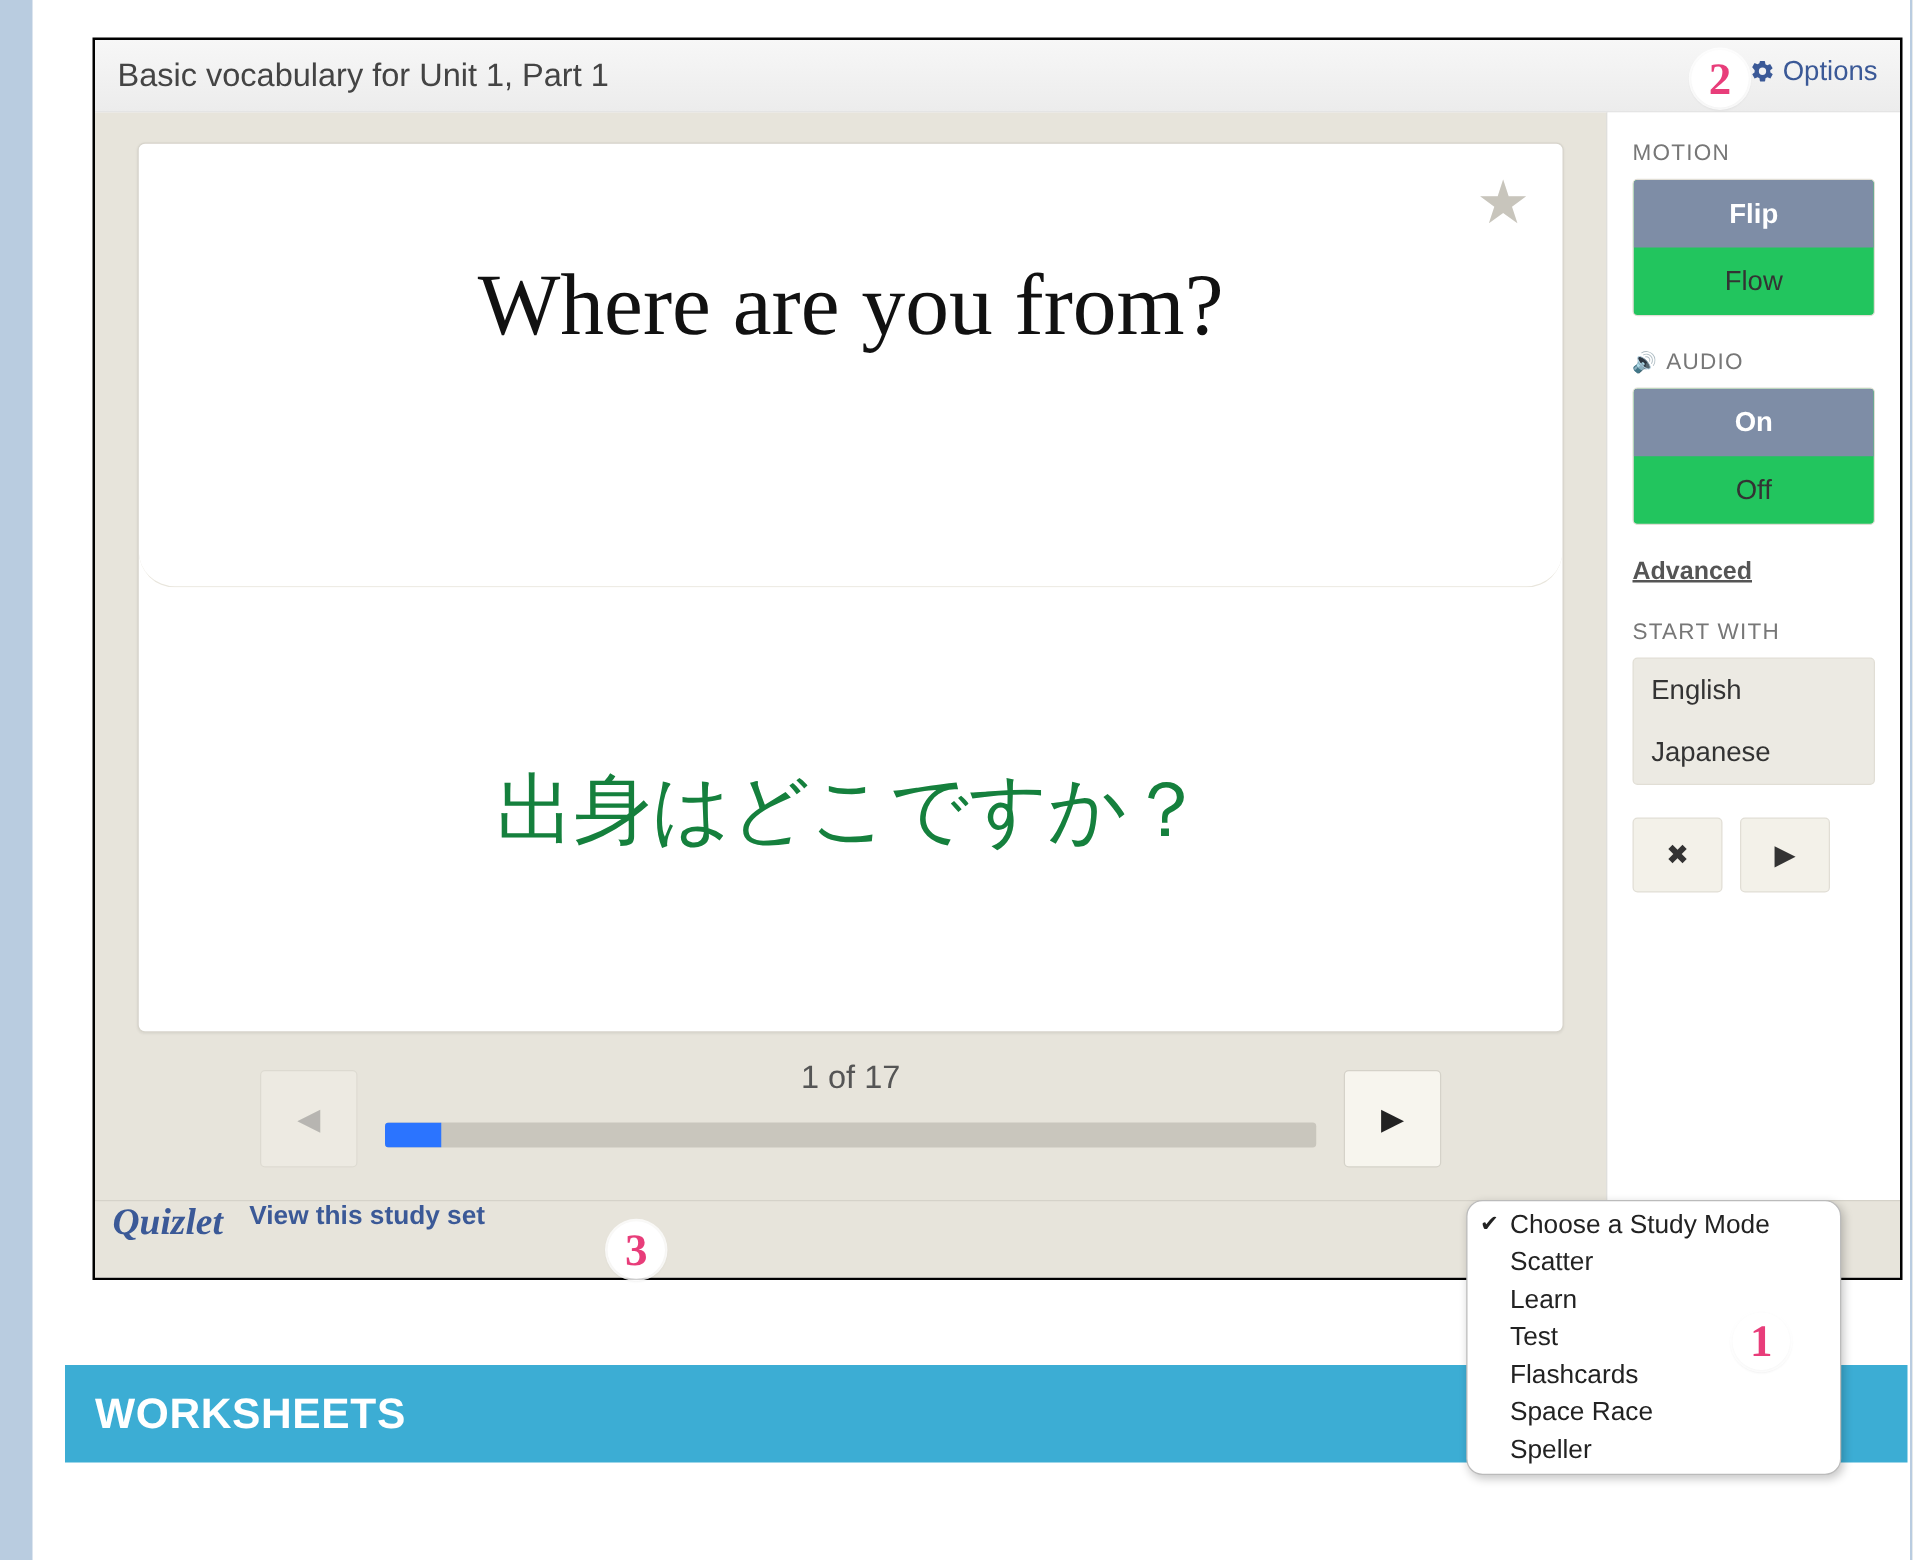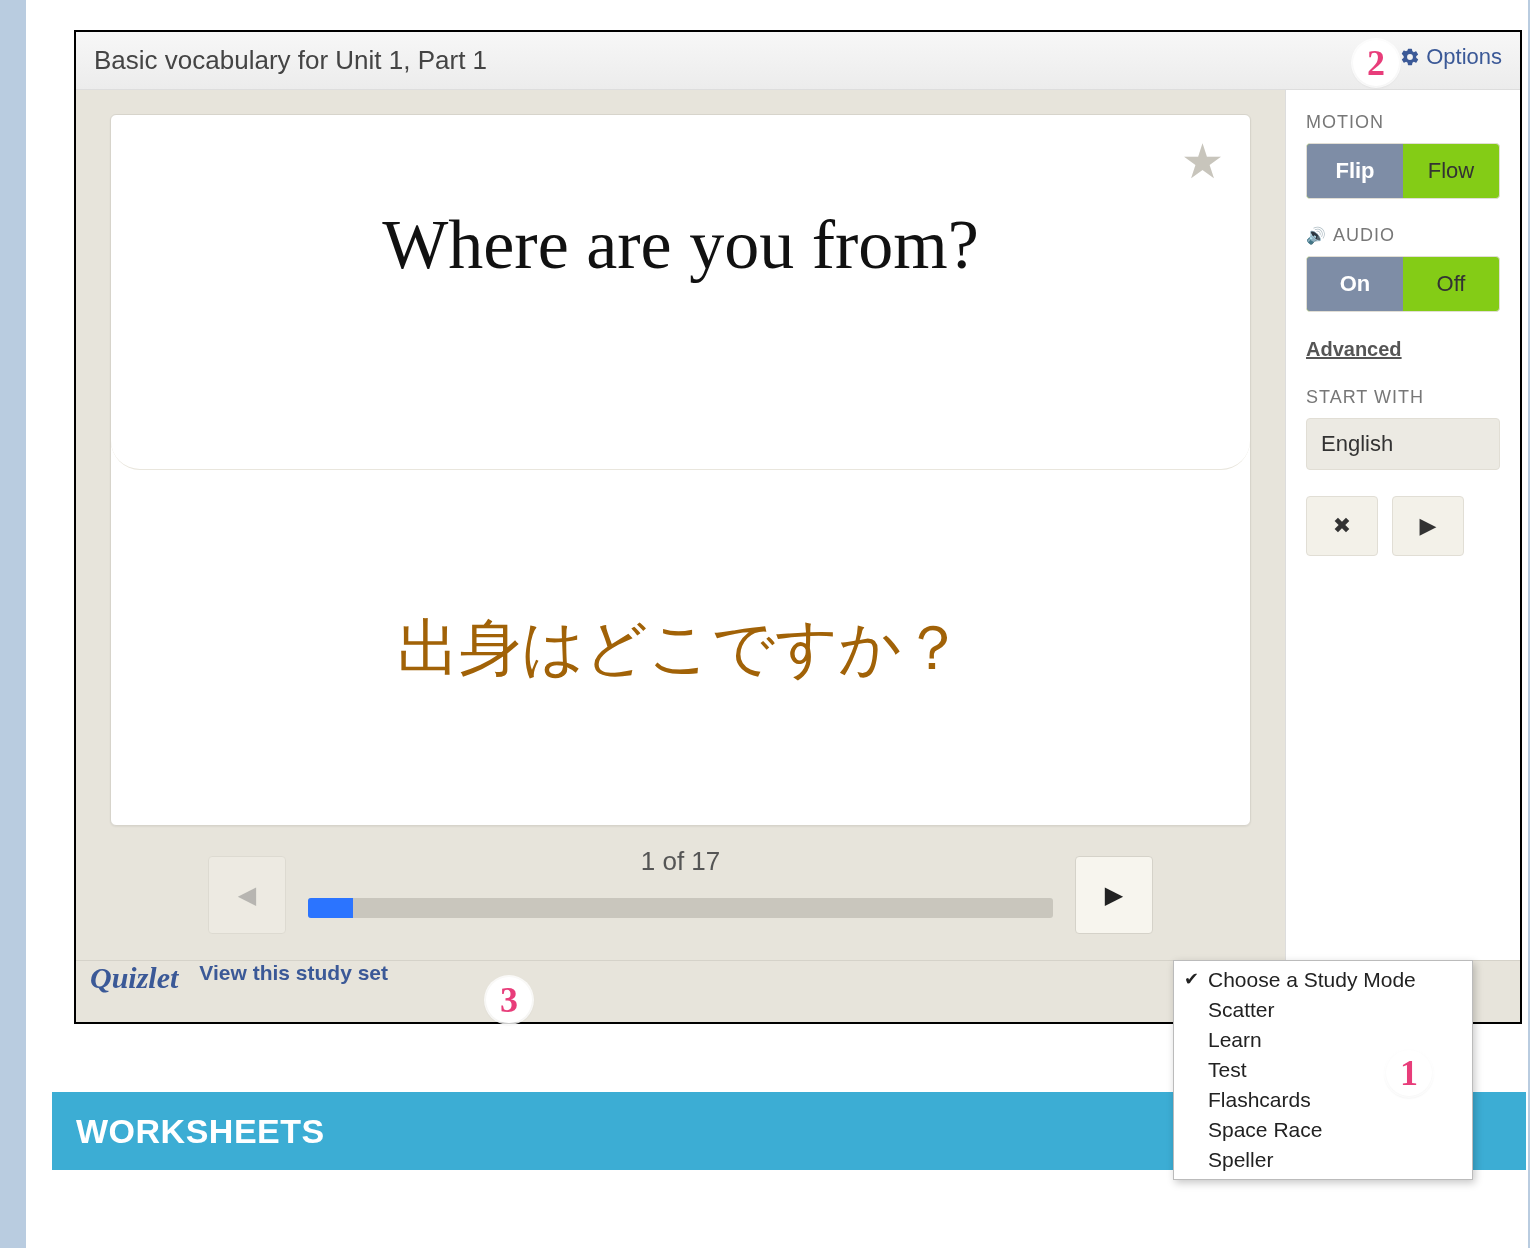--- a/index.html
+++ b/index.html
@@ -88,21 +88,21 @@
   }
   .flash-top { border-bottom: 1px solid #e9e6dd; align-items: flex-start; padding-top: 90px;}
   .flash-text-en {
     font-family: Georgia, "Times New Roman", serif;
     font-size: 70px;
     color: #111;
     text-align: center;
   }
   .flash-text-jp {
     font-size: 62px;
-    color: #a16207;
+    color: #15803d;
     text-align: center;
   }
   .star {
     position: absolute;
     right: 26px;
     top: 18px;
     color: #c8c5bc;
     font-size: 48px;
     cursor: pointer;
   }
@@ -178,25 +178,26 @@
     color: #777;
     font-size: 18px;
     letter-spacing: 1px;
     margin-bottom: 10px;
     display:flex;
     align-items:center;
     gap:6px;
   }
   .seg {
     display: flex;
-    background: #84cc16;
+    background: #22c55e;
     border-radius: 4px;
     overflow: hidden;
     margin-bottom: 26px;
     border:1px solid #e1ded5;
+    flex-direction:column;
   }
   .seg button {
     flex: 1;
     border: none;
     background: transparent;
     padding: 14px 0;
     font-size: 22px;
     color: #333;
     cursor: pointer;
     font-family: inherit;
@@ -257,21 +258,21 @@
     cursor: pointer;
   }
   
   .dropdown {
     position: absolute;
     right: 55px;
     top: 960px;
     width: 300px;
     background: #fff;
     border: 1px solid #bbb;
-    border-radius: 0;
+    border-radius: 13px;
     box-shadow: 2px 3px 8px rgba(0,0,0,.22);
     padding: 4px 0;
     z-index: 50;
   }
   .dropdown .item {
     padding: 3px 16px 3px 34px;
     font-size: 21px;
     color: #222;
     cursor: pointer;
     position: relative;
@@ -369,20 +370,21 @@
         </div>
         <div class="seg">
           <button class="on">On</button>
           <button>Off</button>
         </div>
         <span class="advanced">Advanced</span>
 
         <div class="side-label">START WITH</div>
         <div class="stack">
           <button>English</button>
+          <button>Japanese</button>
         </div>
 
         <div class="side-ctrls">
           <div class="sqbtn">
             <span>✖</span>
           </div>
           <div class="sqbtn">
             <span>▶</span>
           </div>
         </div>

